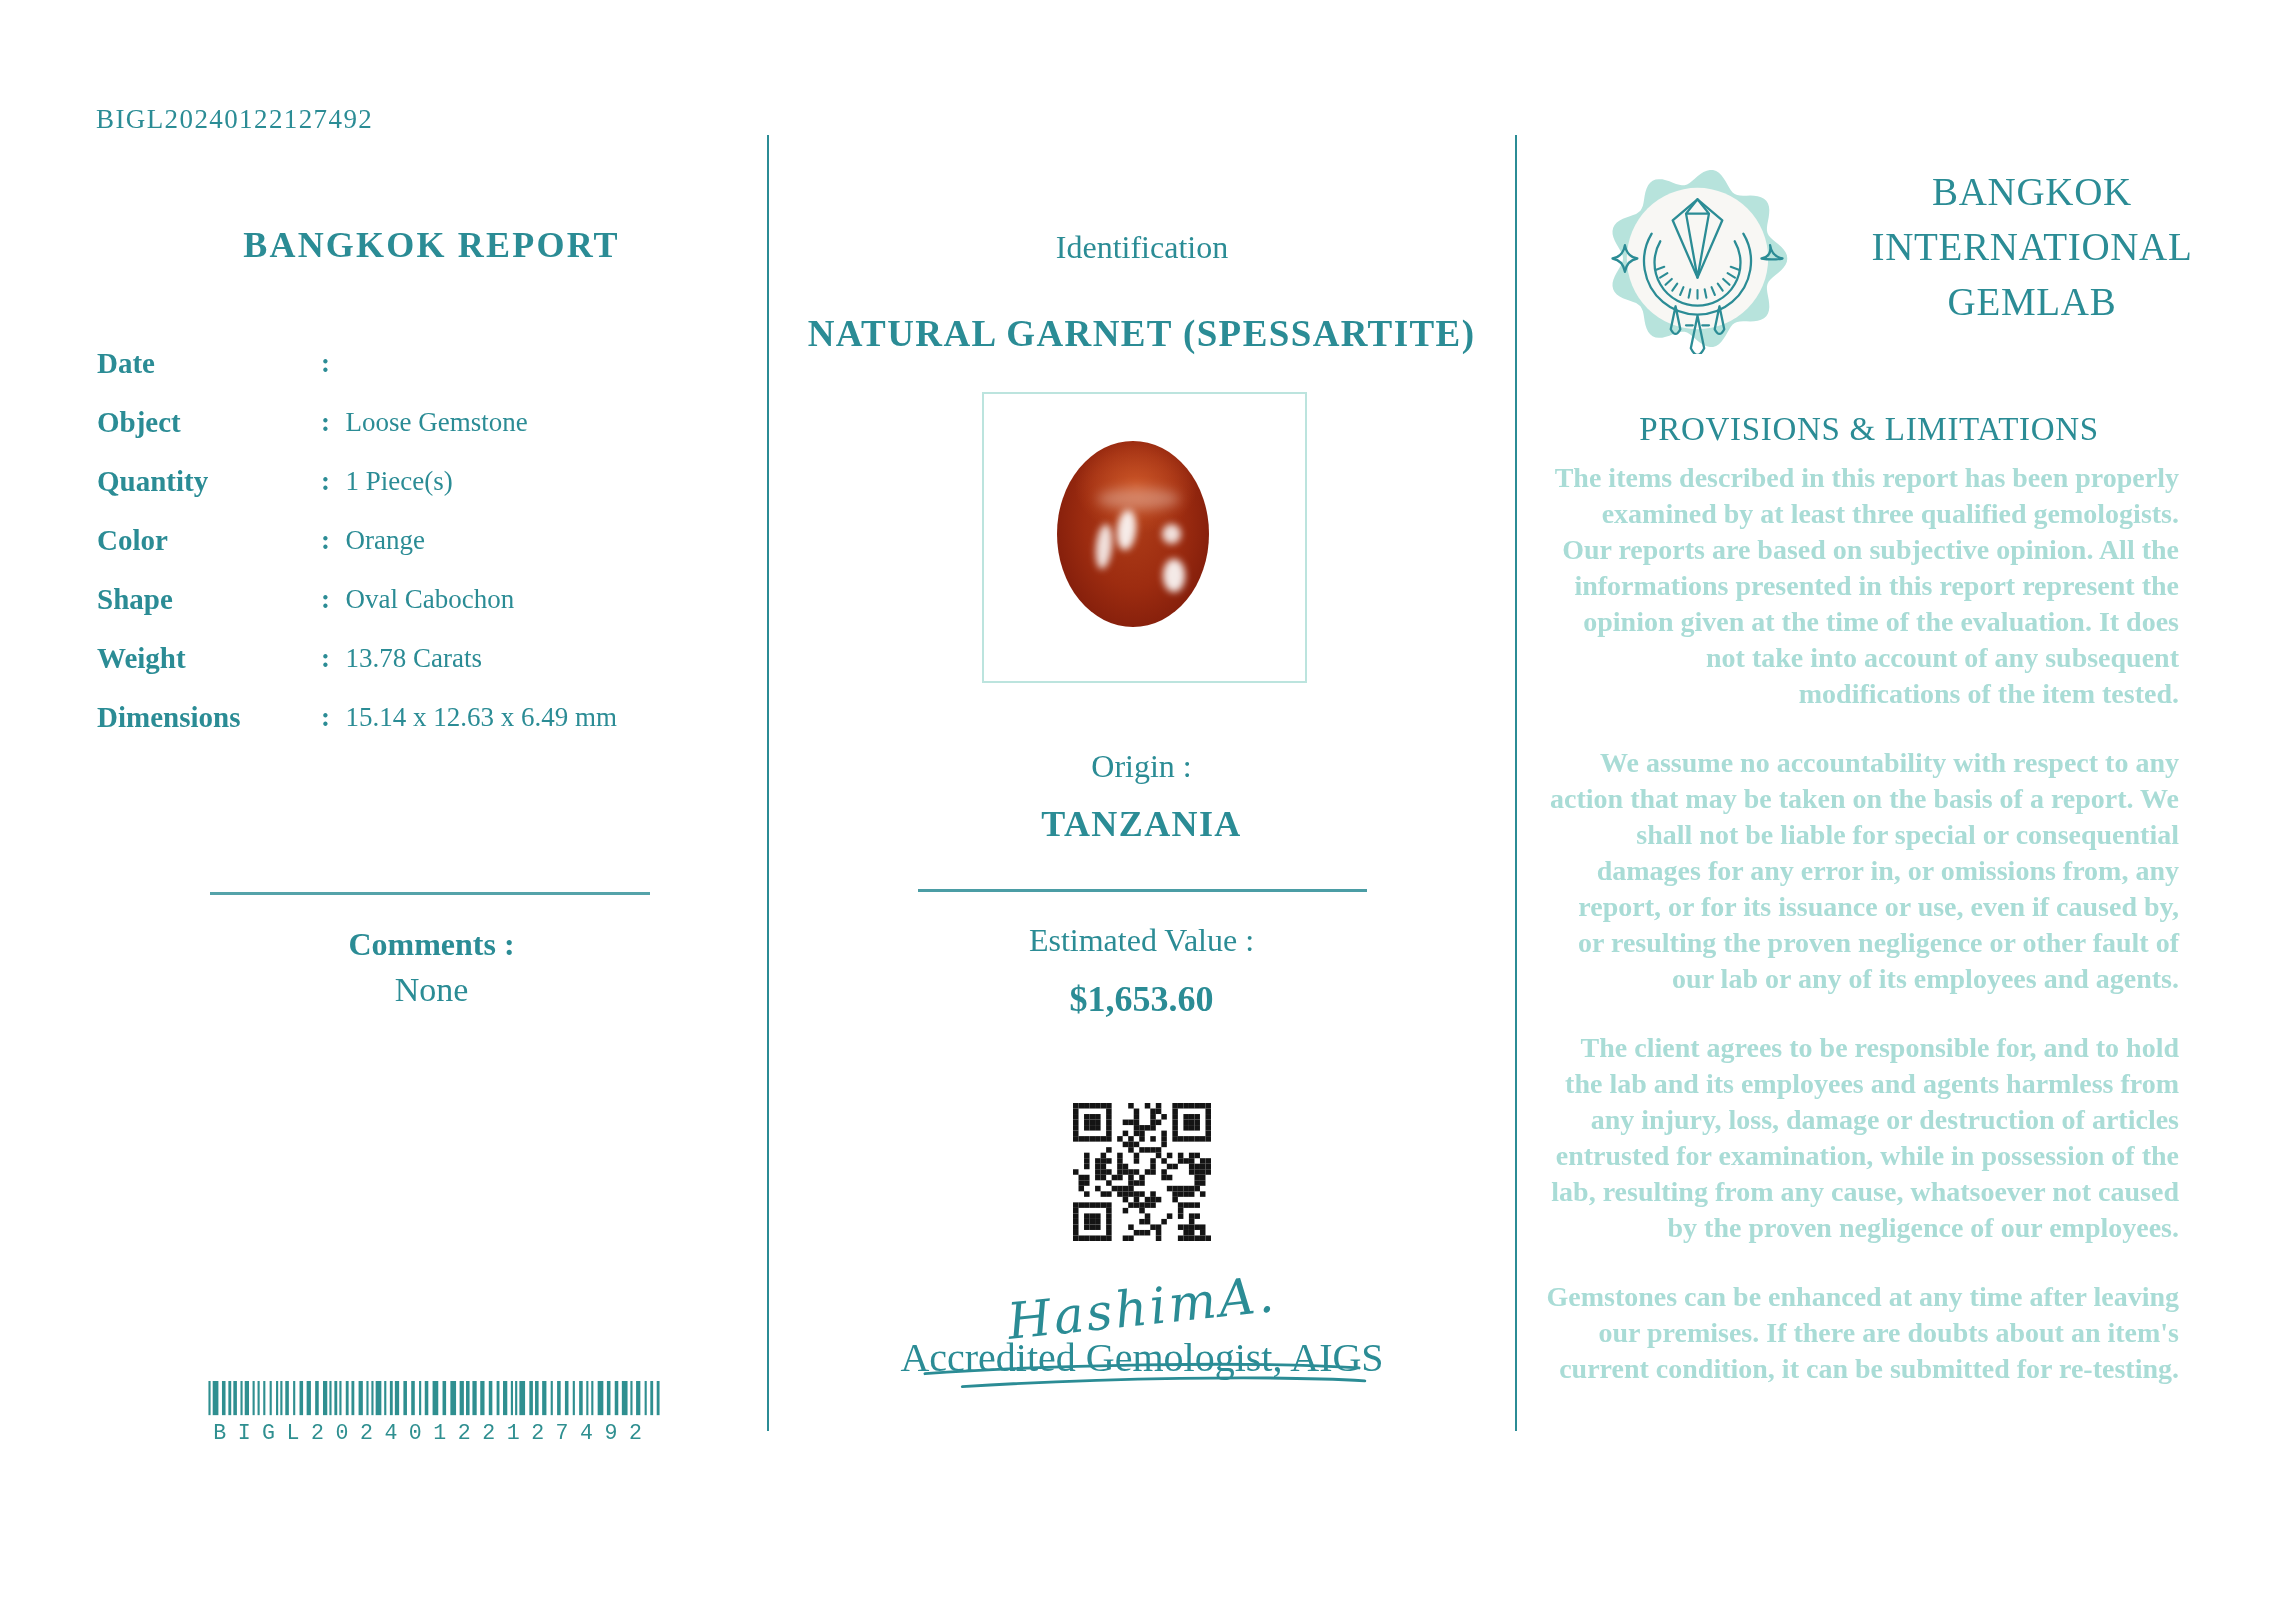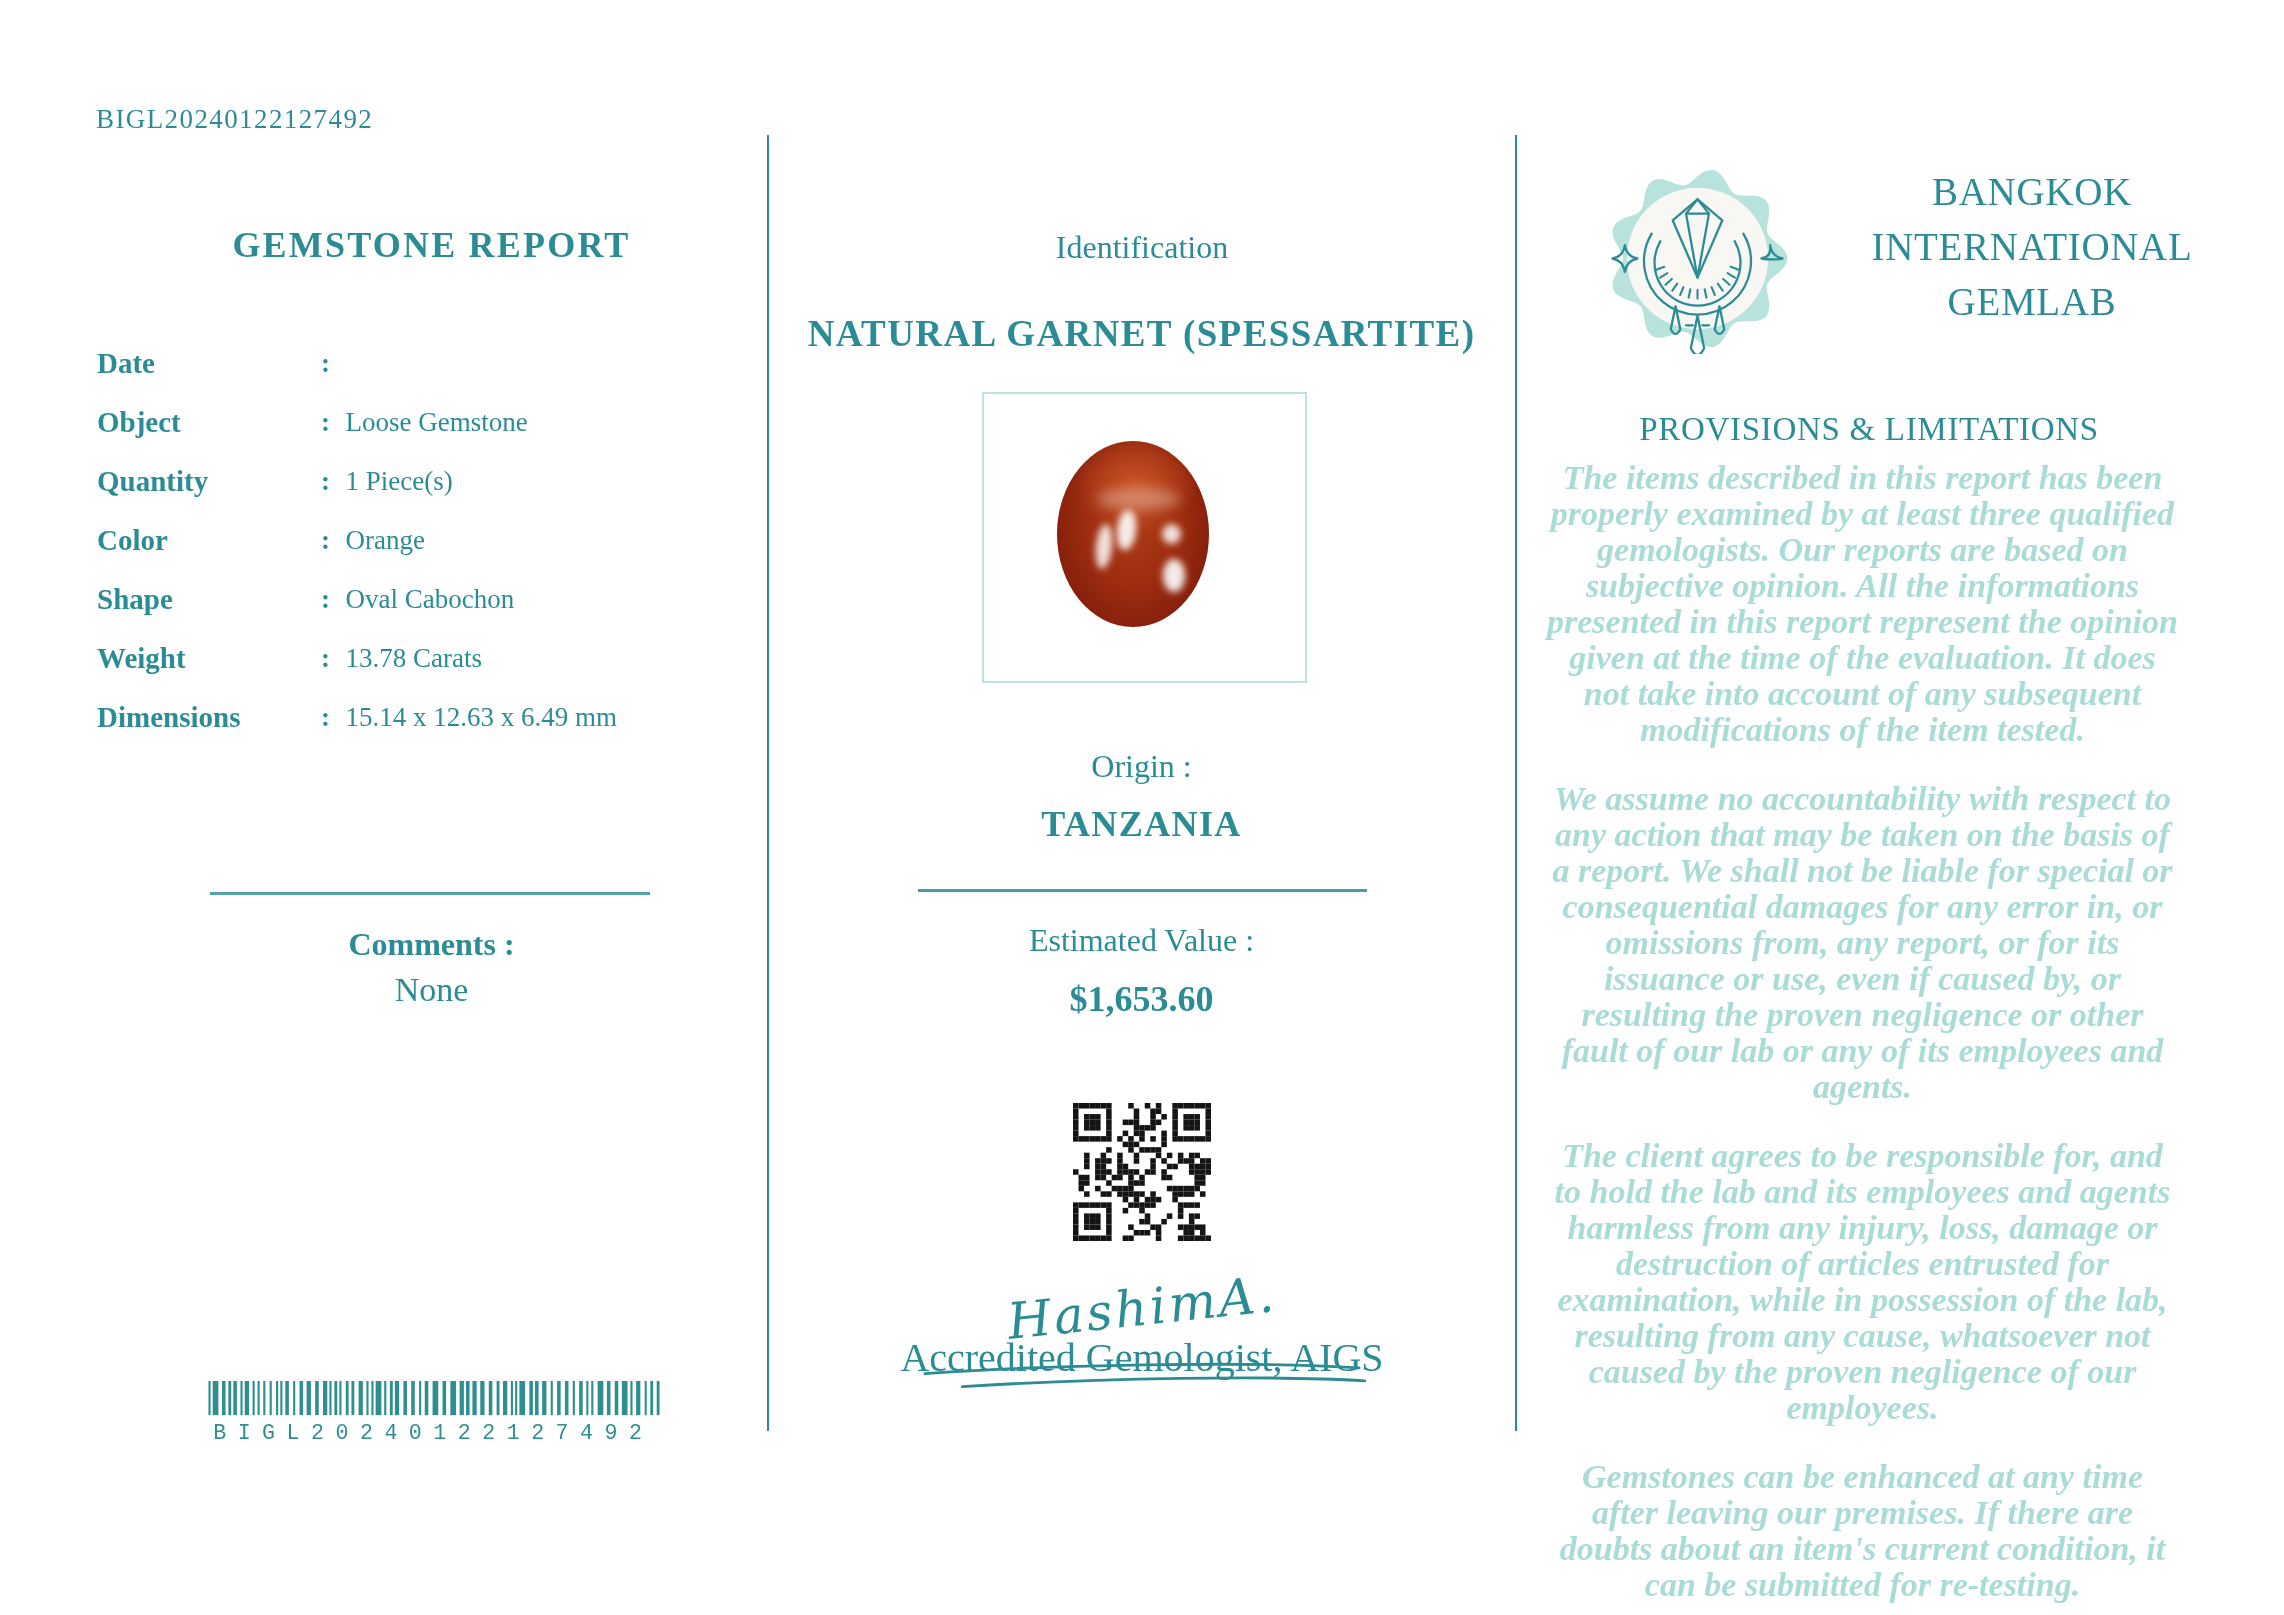--- a/index.html
+++ b/index.html
@@ -76,33 +76,33 @@
   
   #lab-logo{left:1602px;top:163px;width:191px;height:191px}
   #logo-scallop{fill:var(--mint-ring)}
   #logo-face{fill:#f8f7f4}
   #logo-inner path{stroke:var(--teal);fill:none;stroke-width:2.4;stroke-linecap:round;stroke-linejoin:round}
   #logo-ticks line{stroke:var(--teal);stroke-width:2.2;stroke-linecap:round}
   #lab-name{left:1827px;top:164px;width:410px;font-size:39px;line-height:55px;letter-spacing:0.7px}
   #prov-title{left:1525px;top:411px;width:688px;font-size:33px;letter-spacing:0.7px}
   #prov-body{left:1546px;top:460px;width:633px}
   #prov-body p{
-    font-style:italic;color:var(--mint);font-size:34px;line-height:36px;
-    text-align:center;margin-bottom:33px;font-weight:bold;
+    color:var(--mint);font-size:28px;line-height:36px;
+    text-align:right;margin-bottom:33px;font-weight:bold;
   }
 </style>
 </head>
 <body>
 
 <div class="abs" id="report-number">BIGL20240122127492</div>
 
 <div class="abs vdivider" id="vdiv1"></div>
 <div class="abs vdivider" id="vdiv2"></div>
 
-<div class="abs center" id="left-title">GEMSTONE REPORT</div>
+<div class="abs center" id="left-title">BANGKOK REPORT</div>
 
 <div class="abs" id="left-details">
   <div class="detail-row">
     <span class="lbl">Date</span>
     <span class="colon">:</span>
   </div>
   <div class="detail-row">
     <span class="lbl">Object</span>
     <span class="colon">:</span>
     <span class="val">Loose Gemstone</span>

